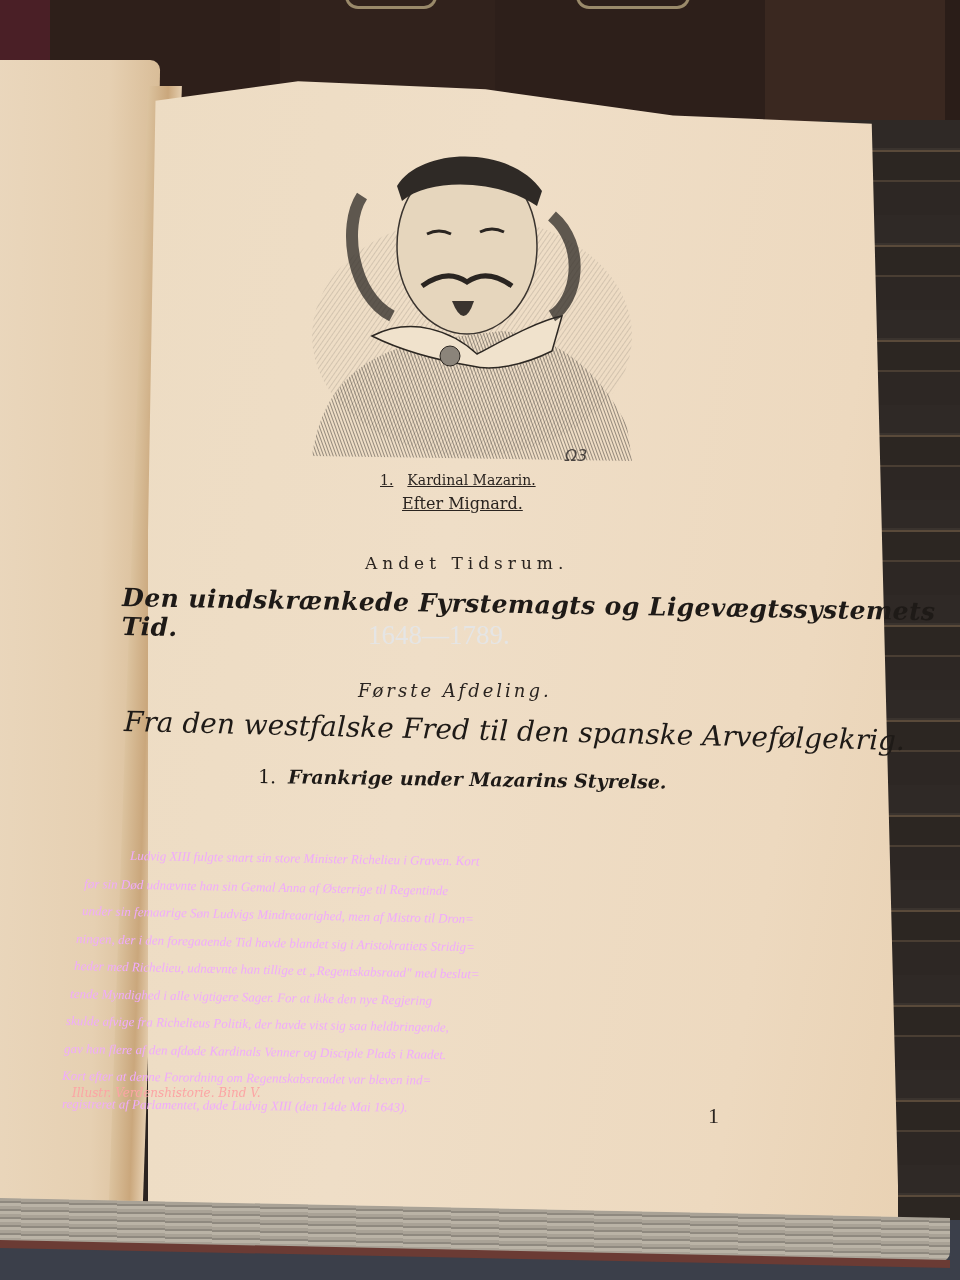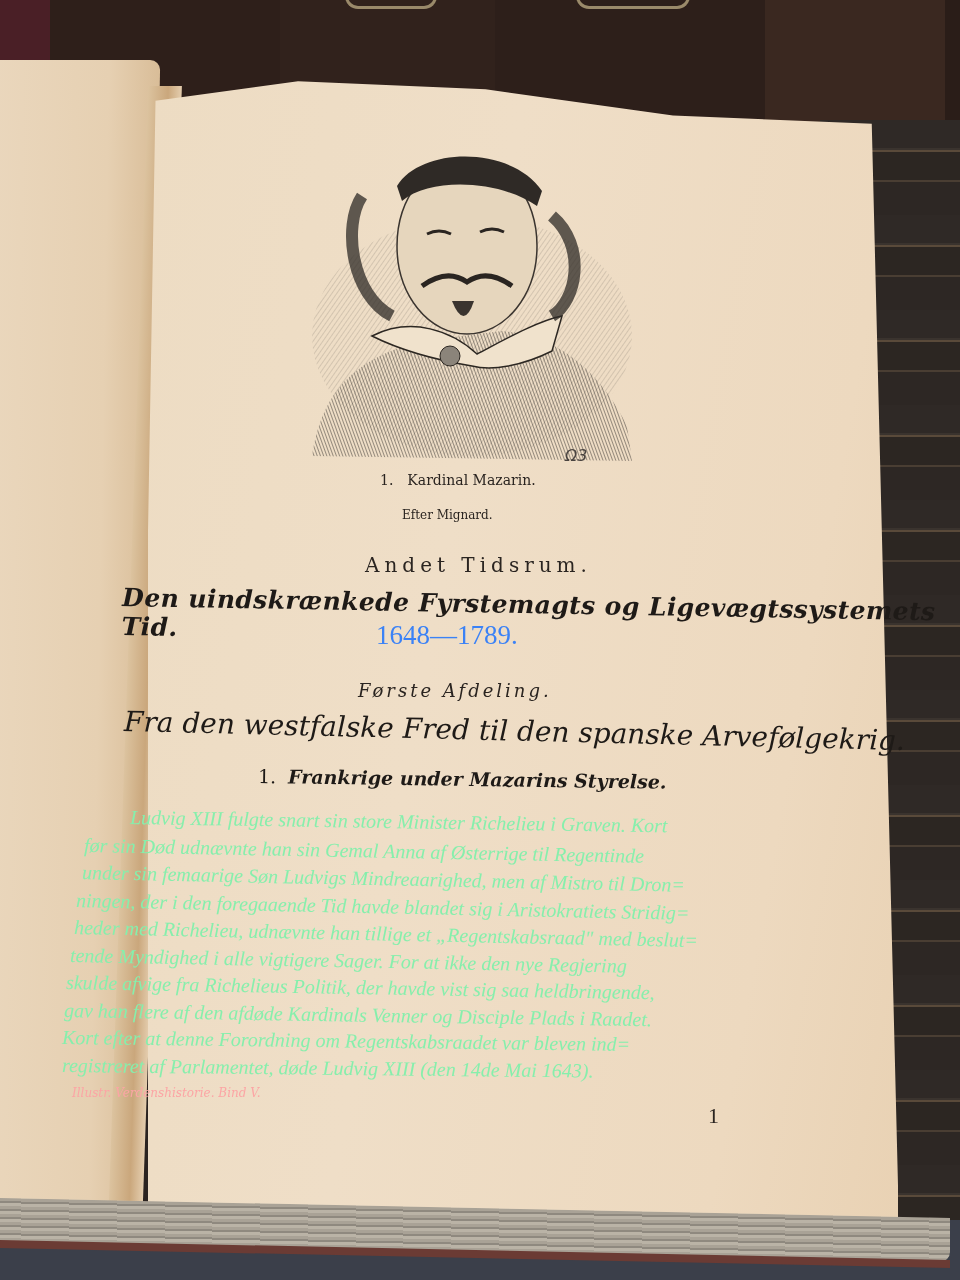--- a/index.html
+++ b/index.html
@@ -19,35 +19,35 @@
   .page{position:absolute;left:148px;top:72px;width:750px;height:1148px;
     background:linear-gradient(100deg,#eddcc3 0%,#efdec7 40%,#edd9bf 80%,#e9d2b4 100%);
     clip-path:polygon(1% 2.5%,20% 0.8%,45% 1.5%,70% 3.8%,96.5% 4.5%,100% 97%,100% 100%,0% 100%,0% 40%);}
   .page-edge{position:absolute;left:0;top:1208px;width:950px;height:44px;
     background:repeating-linear-gradient(180deg,#a9a296 0 3px,#8f897f 3px 5px,#bab3a6 5px 8px);transform:skewY(1.2deg);border-radius:0 0 10px 0;}
   .cover-edge{position:absolute;left:0;top:1250px;width:950px;height:8px;background:#6b3b34;transform:skewY(1.2deg);}
 
   
   .content{position:absolute;left:0;top:0;width:953px;height:1280px;padding-left:24px;}
   .portrait{position:absolute;left:302px;top:126px;width:334px;height:340px;}
-  .caption{position:absolute;left:380px;top:472px;font-family:"DejaVu Serif",serif;color:#2a2420;}
+  .caption{position:absolute;left:380px;top:472px;font-family:"DejaVu Serif",serif;color:#2a2420;text-decoration:underline;}
   .caption-title{font-size:14px;}
   .caption-title .num{margin-right:14px;}
-  .caption-sub{font-size:12px;margin-left:22px;margin-top:20px;}
+  .caption-sub{font-size:16px;margin-left:22px;margin-top:6px;}
   .annotation{position:absolute;left:565px;top:446px;font-family:"DejaVu Sans",sans-serif;font-size:16px;color:#4a4440;font-style:italic;}
 
-  .period{position:absolute;left:365px;top:553px;font-size:20px;letter-spacing:5px;color:#2a2420;font-family:"DejaVu Serif",serif;text-align:right;}
+  .period{position:absolute;left:365px;top:553px;font-size:17px;letter-spacing:5px;color:#2a2420;font-family:"DejaVu Serif",serif;text-align:right;}
   .era-title{position:absolute;left:122px;top:583px;font-size:25px;font-weight:bold;color:#1e1a17;font-family:"DejaVu Serif",serif;letter-spacing:0.4px;transform:rotate(1deg);transform-origin:left;font-style:italic;}
-  .era-years{position:absolute;left:376px;top:620px;font-size:27px;color:#3b82f6;font-family:"Liberation Serif",serif;}
+  .era-years{position:absolute;left:368px;top:620px;font-size:27px;color:#e5e5e5;font-family:"Liberation Serif",serif;}
   .division{position:absolute;left:358px;top:680px;font-size:18px;letter-spacing:3px;color:#2a2420;font-family:"DejaVu Serif",serif;font-style:italic;}
   .division-title{position:absolute;left:124px;top:705px;font-size:28px;color:#1e1a17;font-family:"DejaVu Serif",serif;font-style:italic;transform:rotate(1.4deg);transform-origin:left;}
   .section-title{position:absolute;left:258px;top:765px;font-size:19px;color:#1e1a17;font-family:"DejaVu Serif",serif;font-weight:bold;font-style:italic;transform:rotate(0.8deg);transform-origin:left;}
   .section-title .num{font-weight:normal;font-style:normal;margin-right:12px;}
 
-  .body-text{position:absolute;left:62px;top:806px;width:760px;color:#86efac;font-family:"Liberation Serif",serif;font-style:italic;font-size:20px;}
+  .body-text{position:absolute;left:62px;top:848px;width:760px;color:#f0abfc;font-family:"Liberation Serif",serif;font-style:italic;font-size:13px;}
   .line{position:relative;height:27.5px;white-space:nowrap;transform-origin:left;}
   .running-foot{position:absolute;left:72px;top:1086px;font-size:12px;color:#fca5a5;font-family:"DejaVu Serif",serif;font-style:italic;}
   .page-number{position:absolute;left:708px;top:1103px;font-size:22px;color:#2a2420;font-family:"Liberation Serif",serif;}
 </style>
 </head>
 <body>
 
 <div class="scene">
   <div class="shelf-books">
     <div class="book-spine" style="left:0;width:50px;background:#4a1f26;"></div>

